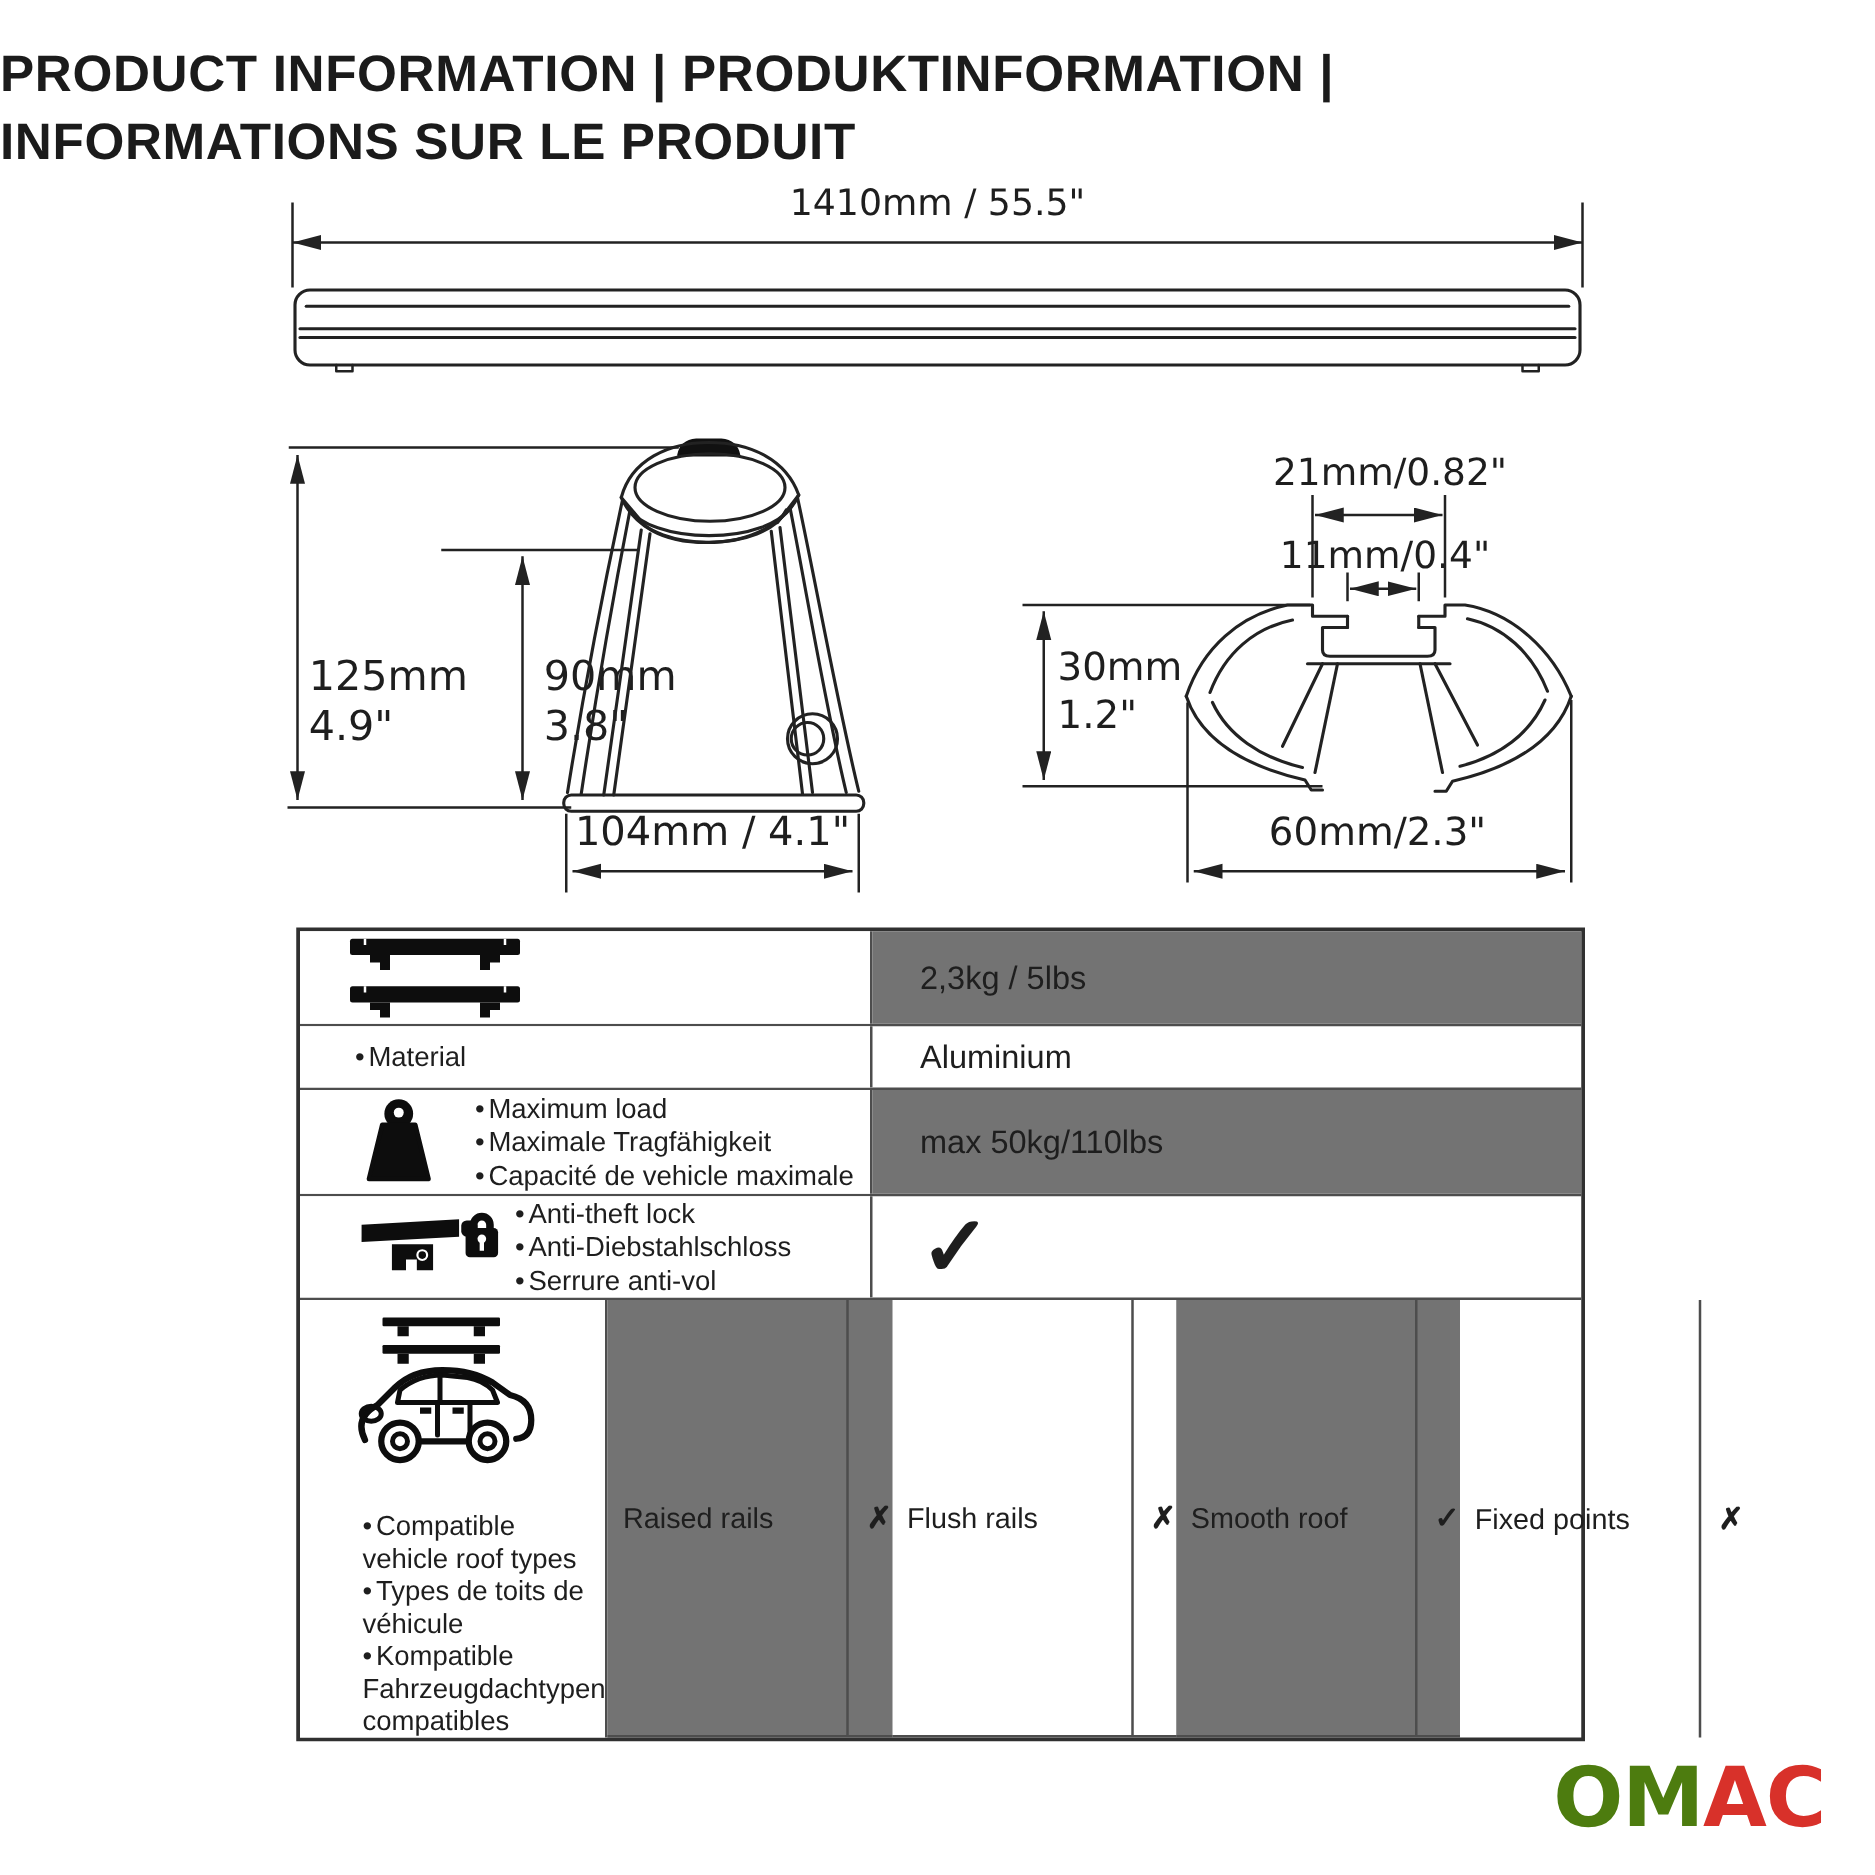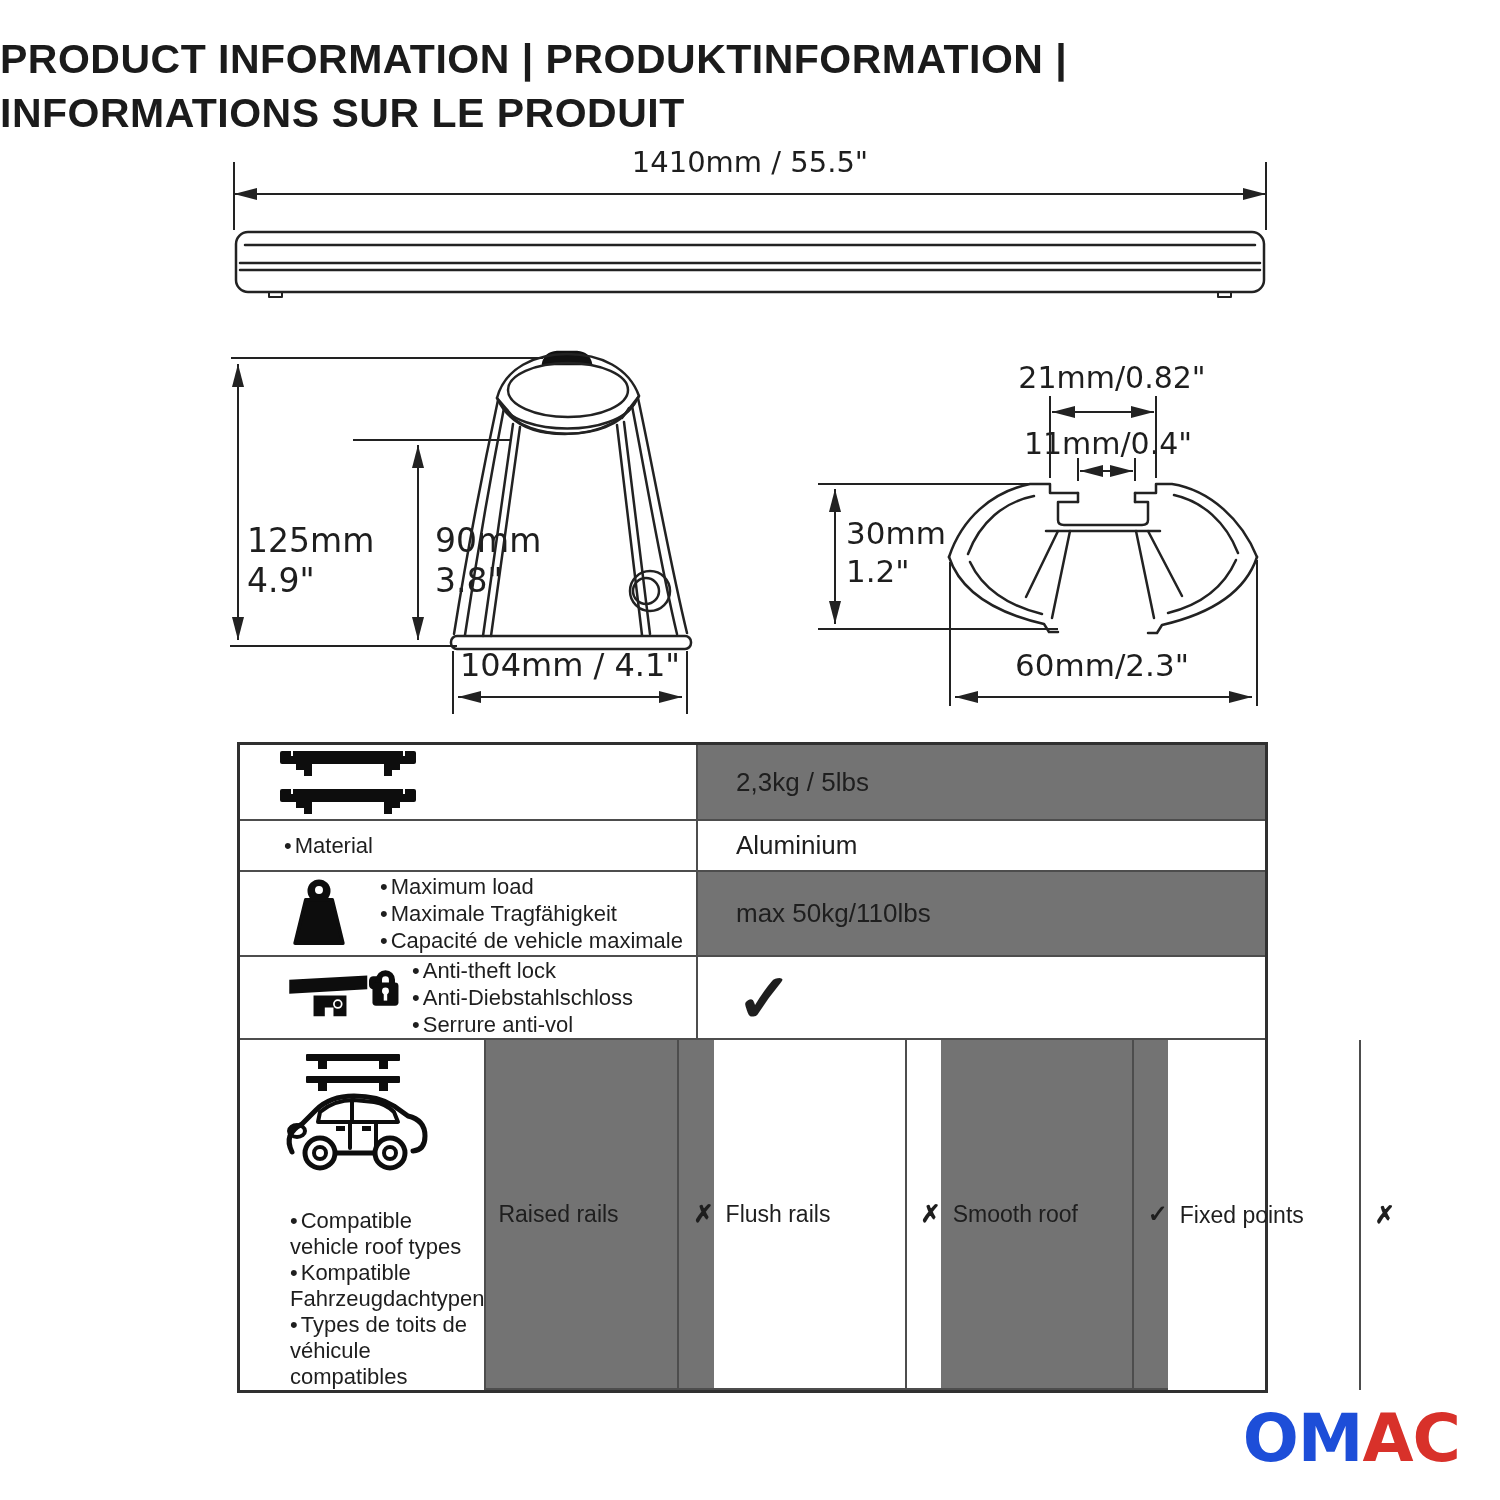--- a/index.html
+++ b/index.html
@@ -42,21 +42,21 @@
   .t-value.roof { padding:0; flex-direction:row; align-items:stretch;text-align:right; }
   .sub-row { flex:1; display:flex; box-sizing:border-box; border-bottom:2px solid #4d4d4d; }
   .sub-row:last-child { border-bottom:none; }
   .sub-label { width:193px; box-sizing:border-box; border-right:2px solid #4d4d4d;
                display:flex; align-items:center; padding-left:12px; font-size:23px; }
   .sub-val { flex:1; display:flex; align-items:center; padding-left:14px; font-size:24px; font-weight:bold; }
 
   
   .logo { position:absolute; right:40px; top:1406px; font-family:"DejaVu Sans", sans-serif;
           font-weight:900; font-size:66px; letter-spacing:-1px; line-height:1; }
-  .logo-black { color:#1d4ed8; }
+  .logo-black { color:#4d7c0f; }
   .logo-red   { color:#d8312a; }
 </style>
 </head>
 <body>
 
 <div class="page">
 
   <div class="hdr">
     <div>PRODUCT INFORMATION | PRODUKTINFORMATION |</div>
     <div>INFORMATIONS SUR LE PRODUIT</div>
@@ -258,22 +258,22 @@
               <circle cx="42" cy="101" r="6" fill="#fff" stroke="#0d0d0d" stroke-width="4"></circle>
               <circle cx="112" cy="101" r="15" fill="#fff" stroke="#0d0d0d" stroke-width="5"></circle>
               <circle cx="112" cy="101" r="6" fill="#fff" stroke="#0d0d0d" stroke-width="4"></circle>
               <rect x="58" y="74" width="9" height="5" fill="#0d0d0d"></rect>
               <rect x="84" y="74" width="9" height="5" fill="#0d0d0d"></rect>
             </g>
           </svg>
         </div>
         <div class="labels roof-labels">
           <div class="line b">Compatible vehicle roof types</div>
+          <div class="line b">Types de toits de véhicule</div>
           <div class="line b">Kompatible Fahrzeugdachtypen</div>
-          <div class="line b">Types de toits de véhicule</div>
           <div class="line">compatibles</div>
         </div>
       </div>
       <div class="t-value roof">
         <div class="sub-row gray">
           <div class="sub-label">Raised rails</div>
           <div class="sub-val">✗</div>
         </div>
         <div class="sub-row">
           <div class="sub-label">Flush rails</div>

